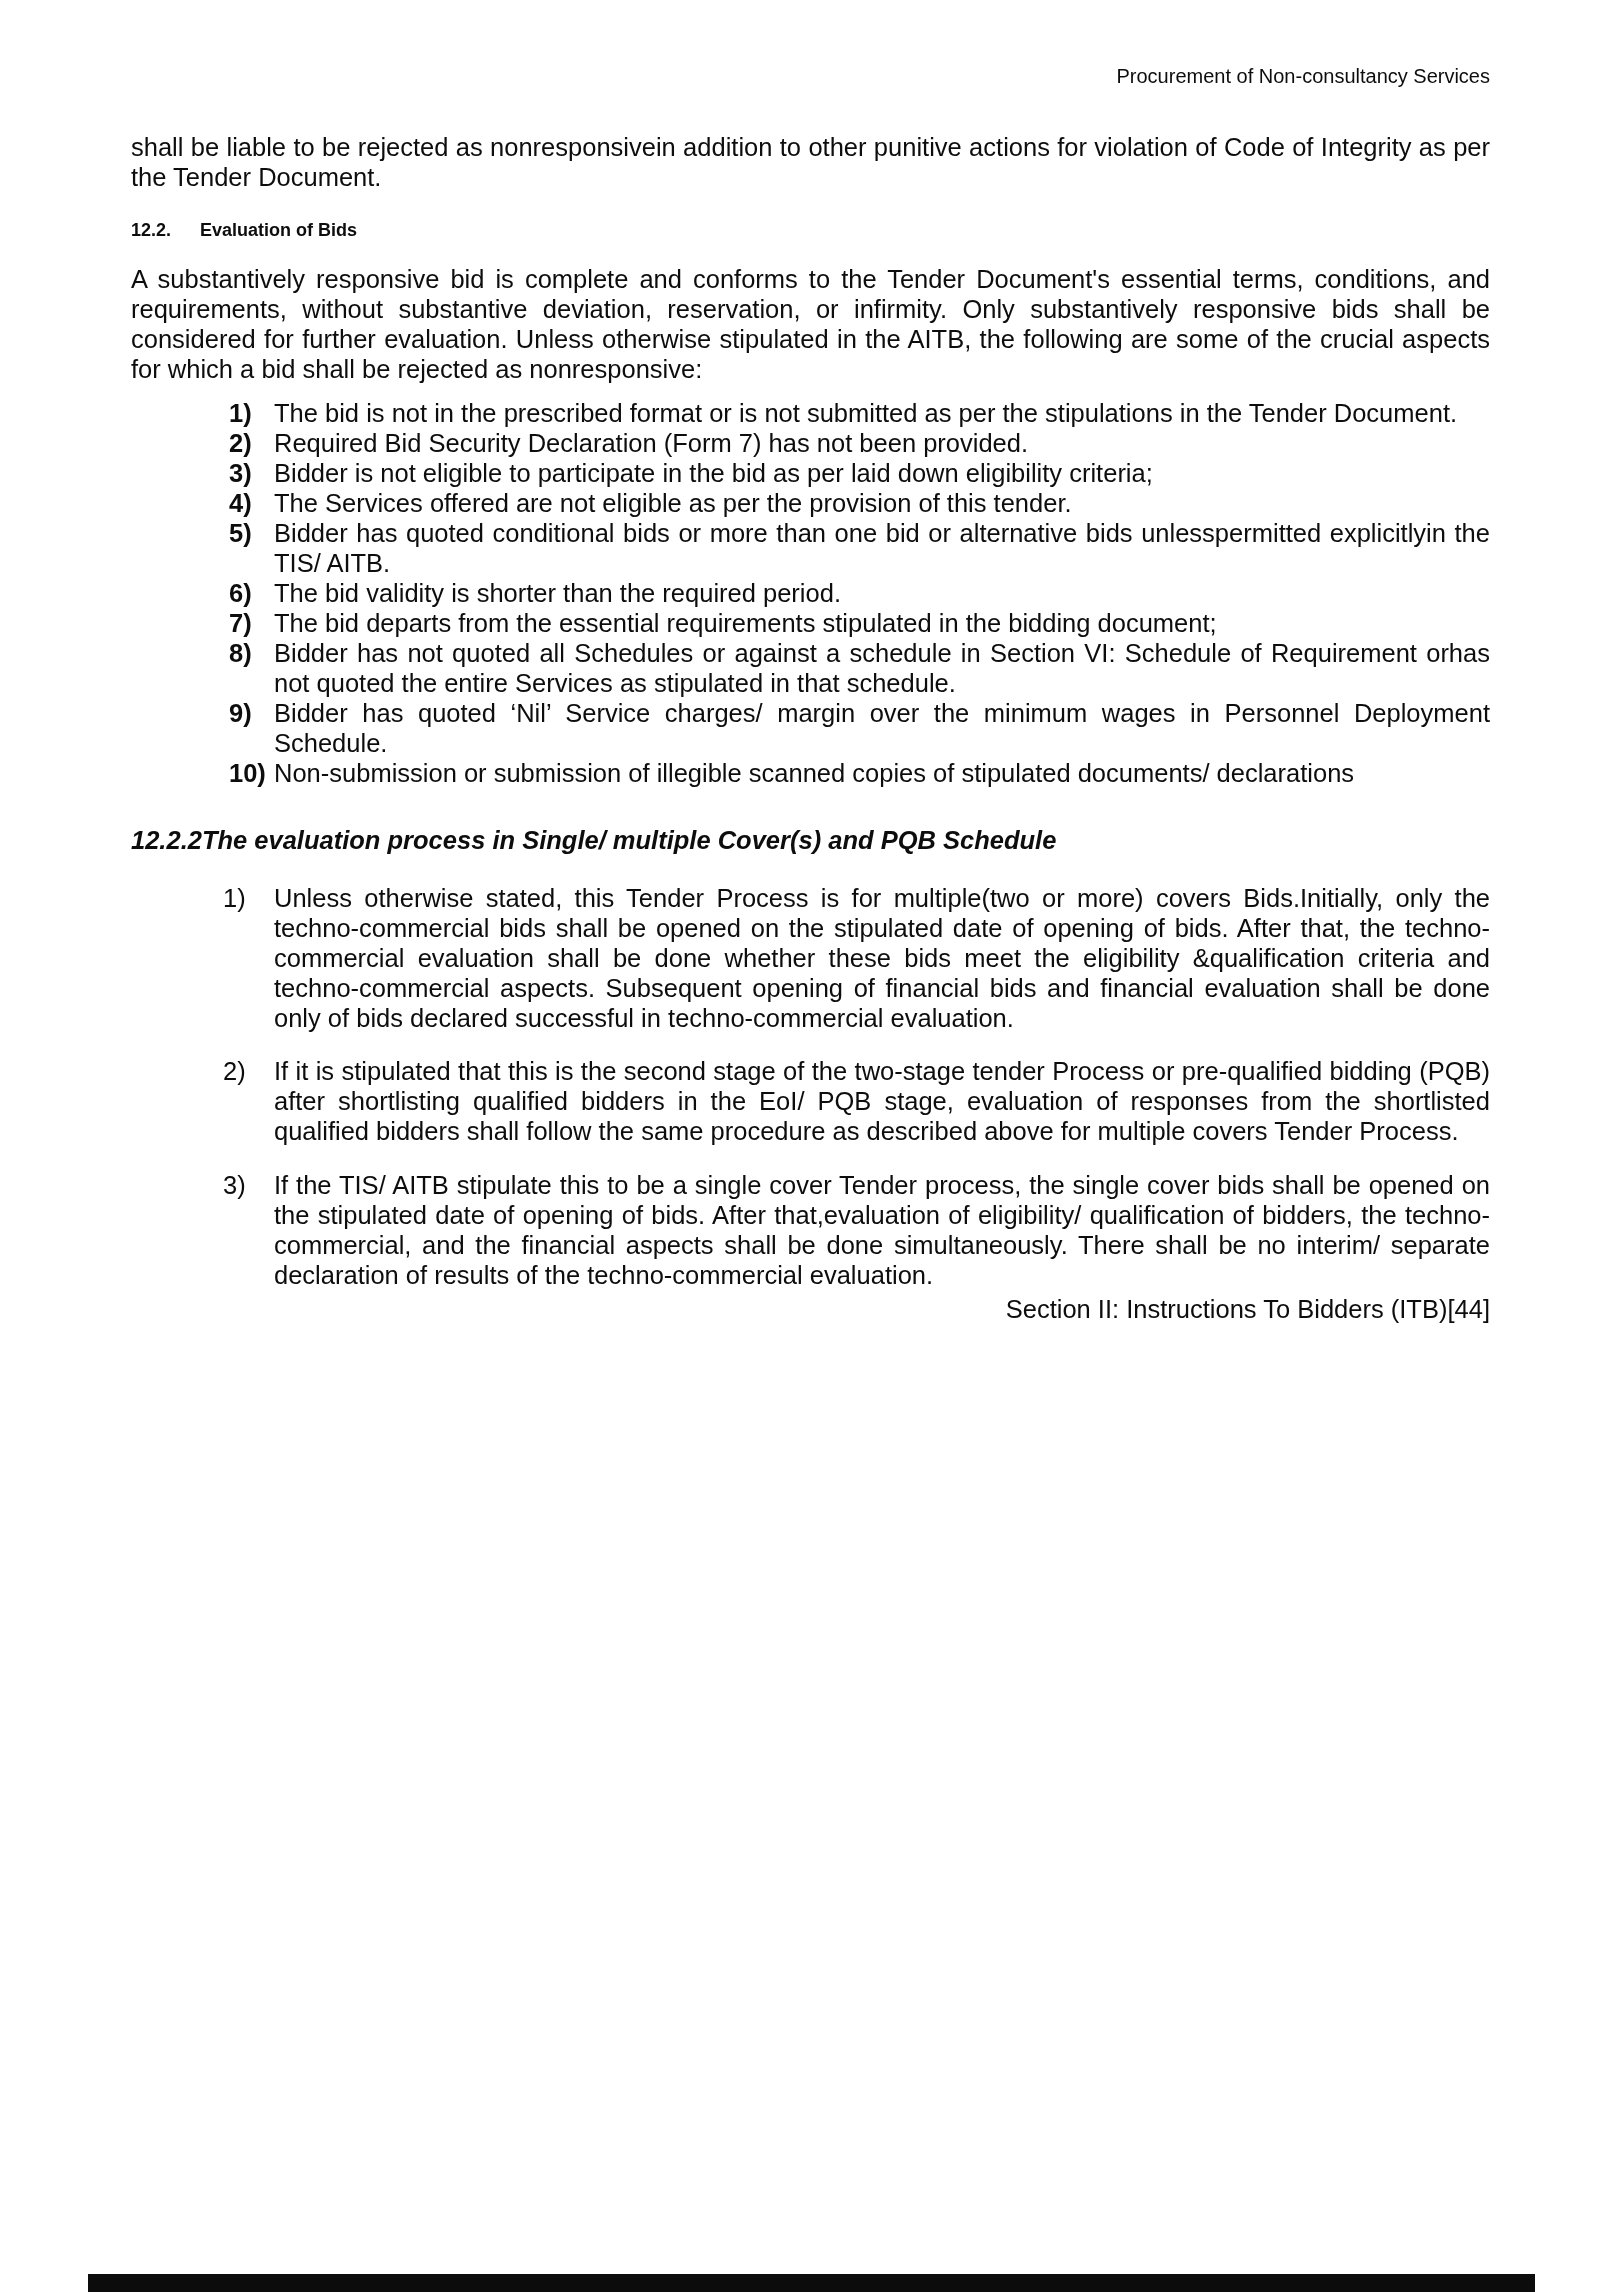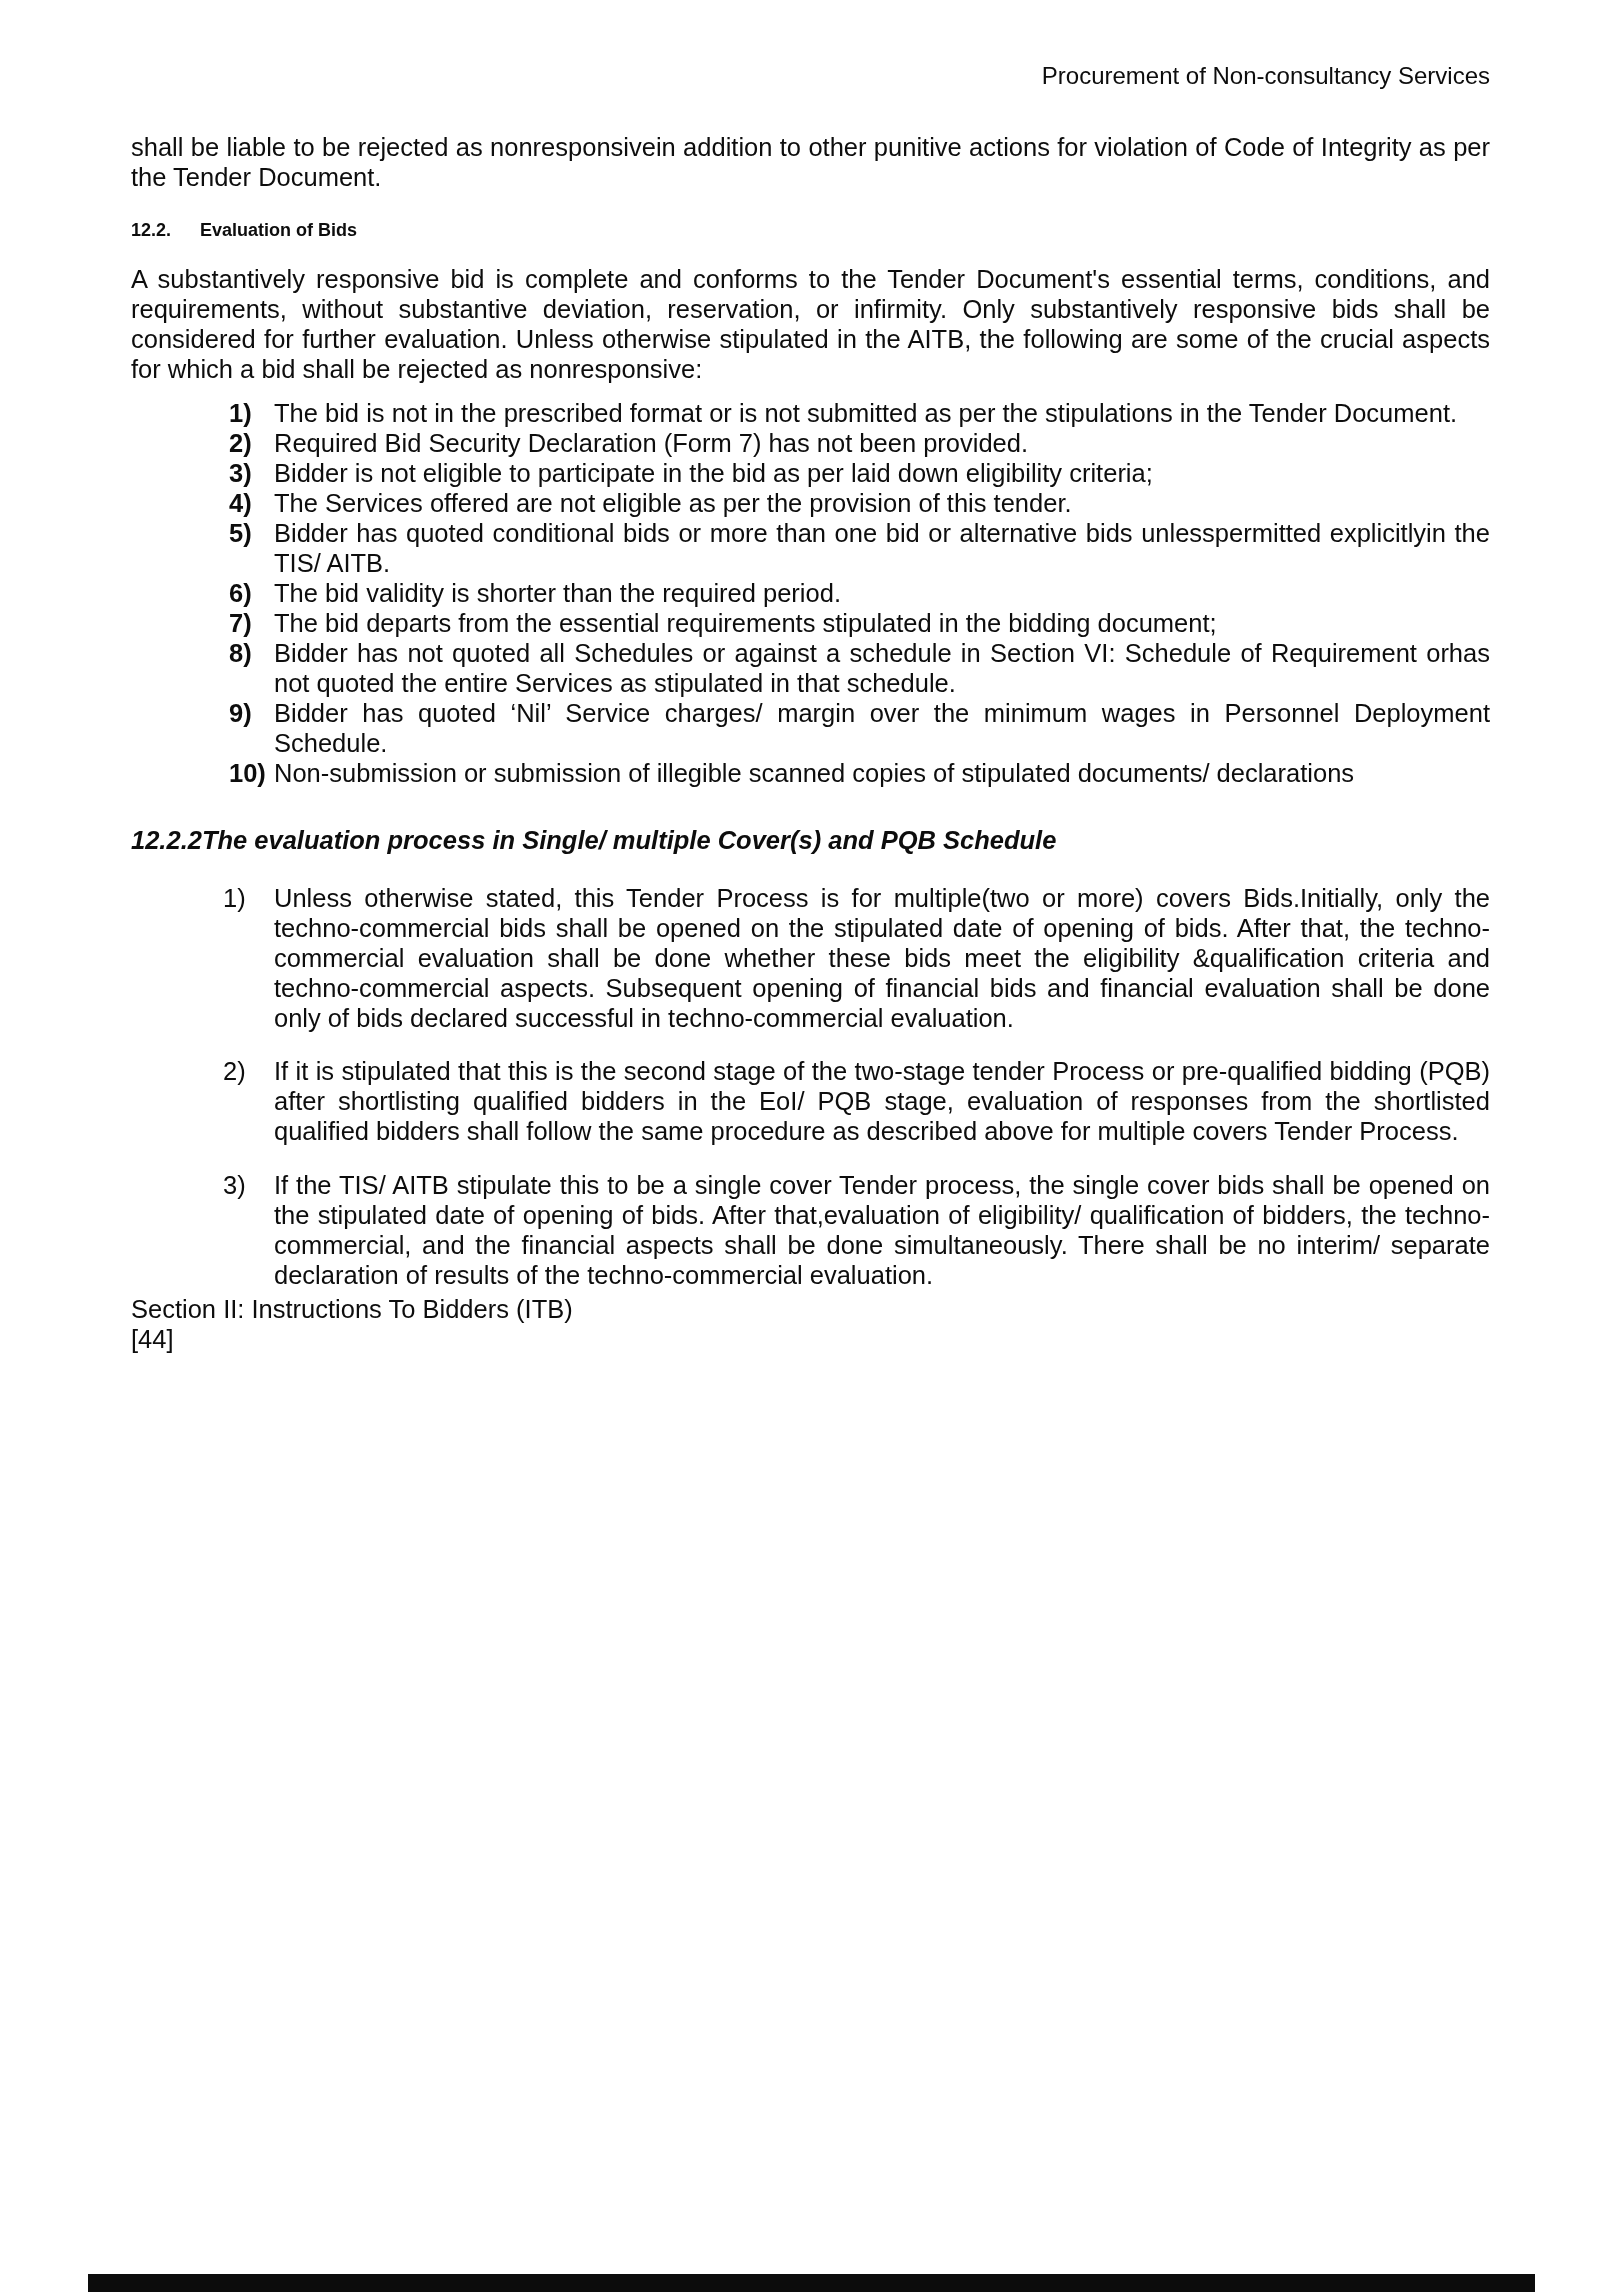--- a/index.html
+++ b/index.html
@@ -12,21 +12,21 @@
     color: #0d0d0d;
     font-family: "Liberation Sans", sans-serif;
     font-size: 25.5px;
     line-height: 30px;
     padding: 61px 131px 0 131px;
     overflow: hidden;
   }
   .running-header {
     text-align: right;
     margin-bottom: 41px;
-    font-size: 24px;
+    font-size: 20px;
   }
   p.body-para {
     margin: 0 0 21.6px 0;
     text-align: justify;
   }
   p.body-para.sub-para { margin-bottom: 13.7px; }
   .h-main {
     display: flex;
     font-weight: bold;
     font-size: 18px;
@@ -54,23 +54,22 @@
   .list1 .li .num { font-weight: bold; }
   .list2 .li .num { flex-basis: 51px; min-width: 51px; font-weight: normal; }
   .li .txt {
     flex: 1;
     text-align: justify;
   }
   .list2 .li { margin-bottom: 23.5px; }
   .list2 .li:last-child { margin-bottom: 0; }
   .footer-row {
     display: flex;
-    justify-content: center;
+    justify-content: flex-end;
     margin-top: 3.9px;
-    flex-direction: column;
   }
   .bottom-bar {
     position: absolute;
     left: 88px;
     right: 86px;
     bottom: 0;
     height: 18.6px;
     background: #0c0c0c;
   }
 </style>

